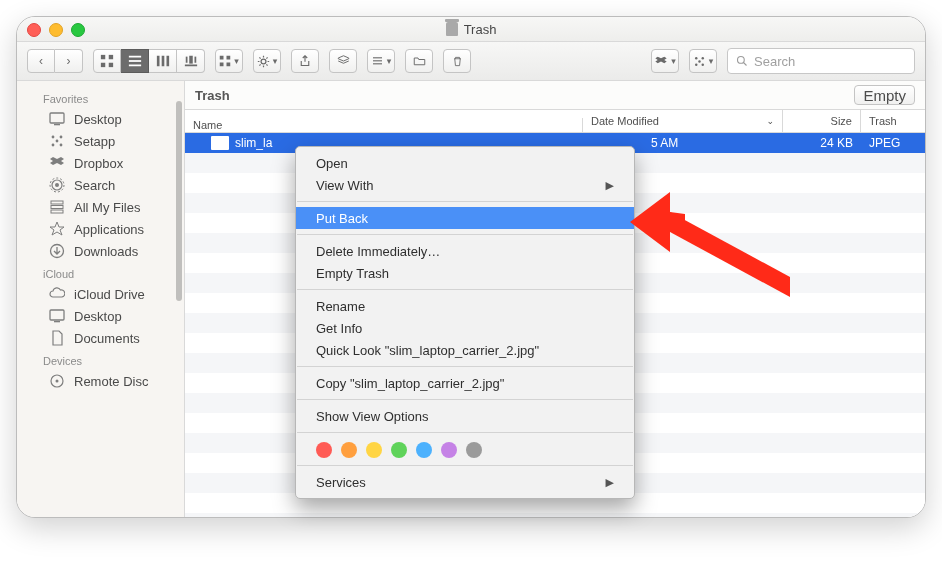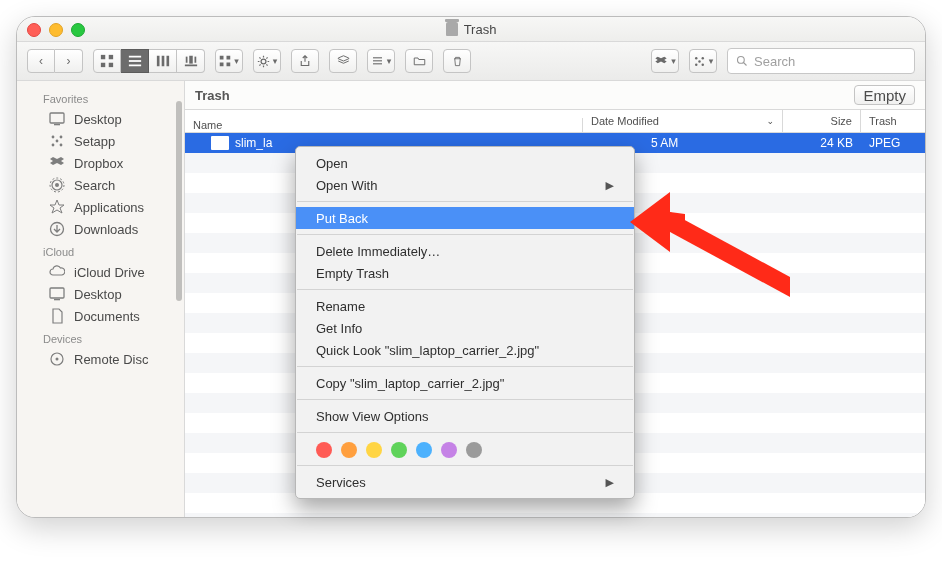--- a/index.html
+++ b/index.html
@@ -246,20 +246,30 @@
                 <circle cx="8" cy="8" r="2" fill="currentColor"></circle>
                 <circle cx="8" cy="8" r="5" fill="none" stroke="currentColor" stroke-width="1.2"></circle>
                 <circle cx="8" cy="8" r="7" fill="none" stroke="currentColor" stroke-width="1" stroke-dasharray="2 2"></circle>
               </svg>
             </span>
             <span>Search</span>
           </div>
       <div class="side-item">
             <span class="ico">
               <svg viewBox="0 0 16 16">
+                <rect x="2" y="2" width="12" height="3" fill="none" stroke="currentColor"></rect>
+                <rect x="2" y="6.5" width="12" height="3" fill="none" stroke="currentColor"></rect>
+                <rect x="2" y="11" width="12" height="3" fill="none" stroke="currentColor"></rect>
+              </svg>
+            </span>
+            <span>All My Files</span>
+          </div>
+      <div class="side-item">
+            <span class="ico">
+              <svg viewBox="0 0 16 16">
                 <path d="M8 1l2 5h5l-4 3 2 5-5-3-5 3 2-5-4-3h5z" fill="none" stroke="currentColor" stroke-width="1"></path>
               </svg>
             </span>
             <span>Applications</span>
           </div>
       <div class="side-item">
             <span class="ico">
               <svg viewBox="0 0 16 16">
                 <circle cx="8" cy="8" r="6.5" fill="none" stroke="currentColor" stroke-width="1.3"></circle>
                 <path d="M8 4v6M5 8l3 3 3-3" fill="none" stroke="currentColor" stroke-width="1.3"></path>
@@ -343,21 +353,21 @@
       </div>
     </div>
   </div>
 </div>
 
 <div class="ctx">
   <div class="ctx-item">
         <span>Open</span>
       </div>
   <div class="ctx-item">
-        <span>Open With</span>
+        <span>View With</span>
         <span class="ctx-arrow">▶</span>
       </div>
   <div class="ctx-sep"></div>
   <div class="ctx-item hl">
         <span>Put Back</span>
       </div>
   <div class="ctx-sep"></div>
   <div class="ctx-item">
         <span>Delete Immediately…</span>
       </div>

